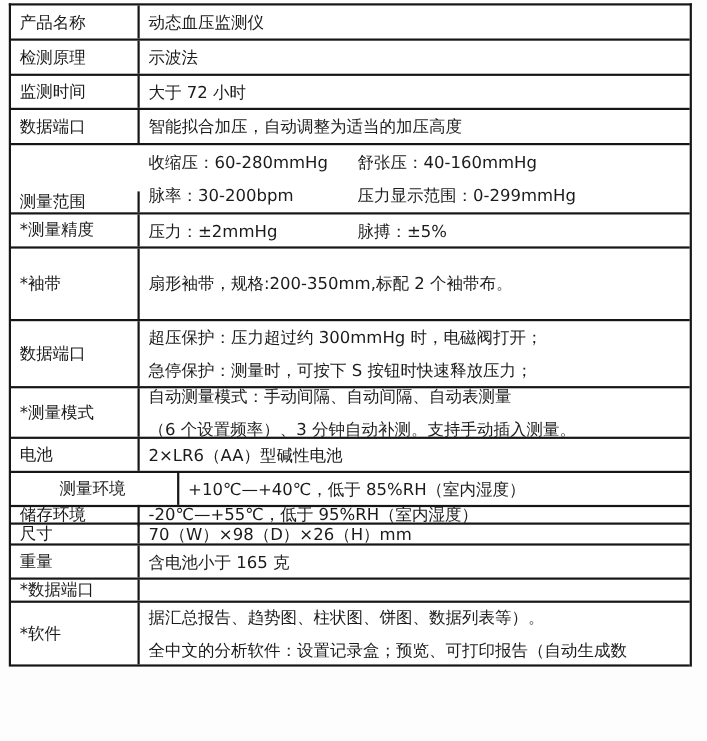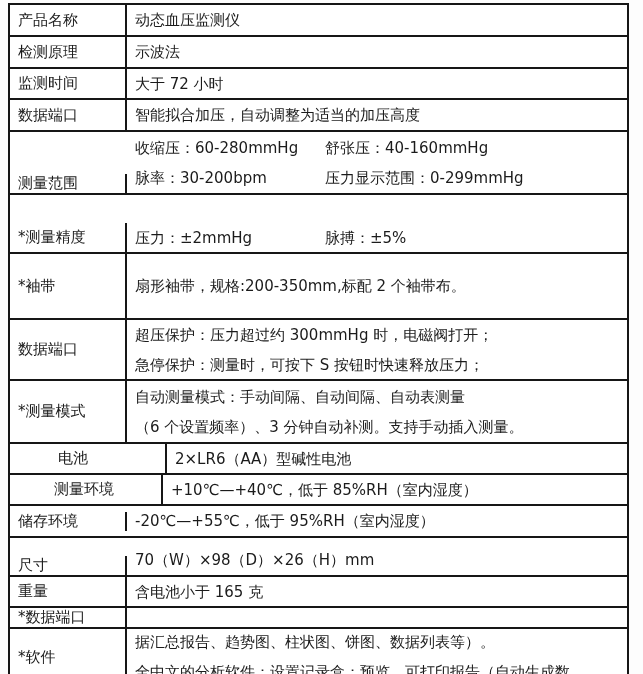--- a/index.html
+++ b/index.html
@@ -90,65 +90,65 @@
           <div class="line"><span class="seg">智能拟合加压，自动调整为适当的加压高度</span></div>
         </div>
       </div>
       <div class="row" style="height: 63px; align-items: flex-end;">
         <div class="cell label">测量范围</div>
         <div class="cell value">
           <div class="line"><span class="seg col-a">收缩压：60-280mmHg</span><span class="seg">舒张压：40-160mmHg</span></div>
           <div class="line"><span class="seg col-a">脉率：30-200bpm</span><span class="seg">压力显示范围：0-299mmHg</span></div>
         </div>
       </div>
-      <div class="row" style="height: 31px; margin-top: 28px;">
+      <div class="row" style="height: 31px;">
         <div class="cell label">*测量精度</div>
         <div class="cell value">
           <div class="line"><span class="seg col-a">压力：±2mmHg</span><span class="seg">脉搏：±5%</span></div>
         </div>
       </div>
       <div class="row" style="height: 66px;">
         <div class="cell label">*袖带</div>
         <div class="cell value">
           <div class="line"><span class="seg">扇形袖带，规格:200-350mm,标配 2 个袖带布。</span></div>
         </div>
       </div>
       <div class="row" style="height: 61px;">
         <div class="cell label">数据端口</div>
         <div class="cell value">
           <div class="line"><span class="seg">超压保护：压力超过约 300mmHg 时，电磁阀打开；</span></div>
           <div class="line"><span class="seg">急停保护：测量时，可按下 S 按钮时快速释放压力；</span></div>
         </div>
       </div>
-      <div class="row" style="height: 63px;">
+      <div class="row" style="height: 46px;">
         <div class="cell label">*测量模式</div>
         <div class="cell value">
           <div class="line"><span class="seg">自动测量模式：手动间隔、自动间隔、自动表测量</span></div>
           <div class="line"><span class="seg">（6 个设置频率）、3 分钟自动补测。支持手动插入测量。</span></div>
         </div>
       </div>
-      <div class="row" style="height: 31px; padding-left: 40px;">
+      <div class="row" style="height: 31px;">
         <div class="cell label">电池</div>
         <div class="cell value">
           <div class="line"><span class="seg">2×LR6（AA）型碱性电池</span></div>
         </div>
       </div>
       <div class="row" style="height: 31px; padding-left: 36px;">
         <div class="cell label">测量环境</div>
         <div class="cell value">
           <div class="line"><span class="seg">+10℃—+40℃，低于 85%RH（室内湿度）</span></div>
         </div>
       </div>
-      <div class="row" style="height: 32px; align-items: center;">
+      <div class="row" style="height: 16px; align-items: center;">
         <div class="cell label">储存环境</div>
         <div class="cell value">
           <div class="line"><span class="seg">-20℃—+55℃，低于 95%RH（室内湿度）</span></div>
         </div>
       </div>
-      <div class="row" style="height: 39px; align-items: flex-end;">
+      <div class="row" style="height: 19px;">
         <div class="cell label">尺寸</div>
         <div class="cell value">
           <div class="line"><span class="seg">70（W）×98（D）×26（H）mm</span></div>
         </div>
       </div>
       <div class="row" style="height: 31px;">
         <div class="cell label">重量</div>
         <div class="cell value">
           <div class="line"><span class="seg">含电池小于 165 克</span></div>
         </div>

